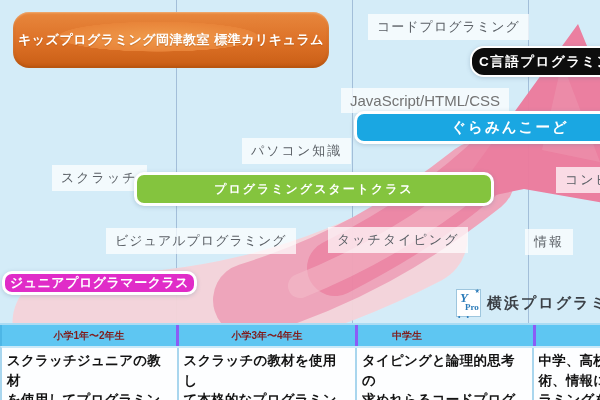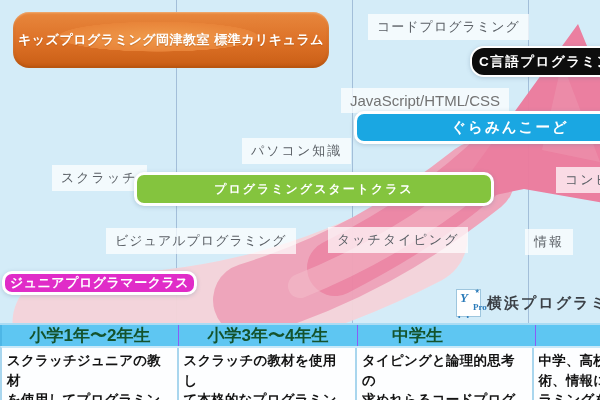--- a/index.html
+++ b/index.html
@@ -62,37 +62,37 @@
   #pill-junior { left:2px;   top:271px; width:195px; height:24px;
                  font-size:13px; letter-spacing:.5px; }
 
   
   .logo { position:absolute; left:456px; top:289px; z-index:5; display:flex; align-items:center; }
   .logo-mark {
     position:relative; width:25px; height:28px; background:#fff;
     border:1px solid #9ec6de;
   }
   .logo-mark .y   { position:absolute; left:3px; top:0px; color:#2b7bb9; font-weight:bold; font-size:13px; font-family:"Liberation Serif", serif; font-style:italic; }
-  .logo-mark .pro { position:absolute; left:8px; top:12px; color:#2b7bb9; font-weight:bold; font-size:9px; font-family:"Liberation Serif", serif;margin-left:8px; }
+  .logo-mark .pro { position:absolute; left:8px; top:12px; color:#2b7bb9; font-weight:bold; font-size:9px; font-family:"Liberation Serif", serif; }
   .logo-mark::before { content:"★"; position:absolute; right:0px; top:-3px; font-size:6px; color:#2b7bb9; }
   .logo-mark::after  { content:"•   •"; position:absolute; left:1px; bottom:-4px; font-size:7px; color:#2b7bb9; letter-spacing:2px; }
   .logo-text {
     margin-left:6px; font-size:15px; font-weight:bold; color:#3b4046;
     letter-spacing:2px; white-space:nowrap;
   }
 
   
   .grade-table {
     position:absolute; left:0; top:323px; width:711px; height:90px; z-index:6;
     border-top:2px solid #aadcf4;
   }
   .gt-head { display:flex; background:#5ec6f2; height:21px; border-left:2px solid #4db6e6; }
   .gt-head .cell {
-    color:#14532d; font-weight:bold; font-size:17px; text-align:center;
-    line-height:21px; border-right:1px solid #8b5cf6; overflow:hidden; white-space:nowrap;
+    color:#7f1d1d; font-weight:bold; font-size:10px; text-align:center;
+    line-height:21px; border-right:3px solid #8b5cf6; overflow:hidden; white-space:nowrap;
   }
   .gt-head .cell.left { text-align:left; padding-left:34px; }
   .gt-body { display:flex; background:#a9d6ee; border-top:2px solid #c9e9f9; }
   .gt-body .cell {
     background:#fdfeff; color:#141414; font-weight:bold; font-size:13.5px;
     line-height:19.5px; letter-spacing:.2px; padding:3px 5px; height:67px;
     border-right:2px solid #a9d6ee; border-left:none;
     white-space:pre-line; overflow:hidden;
   }
   .gt-body { border-left:2px solid #a9d6ee; }

